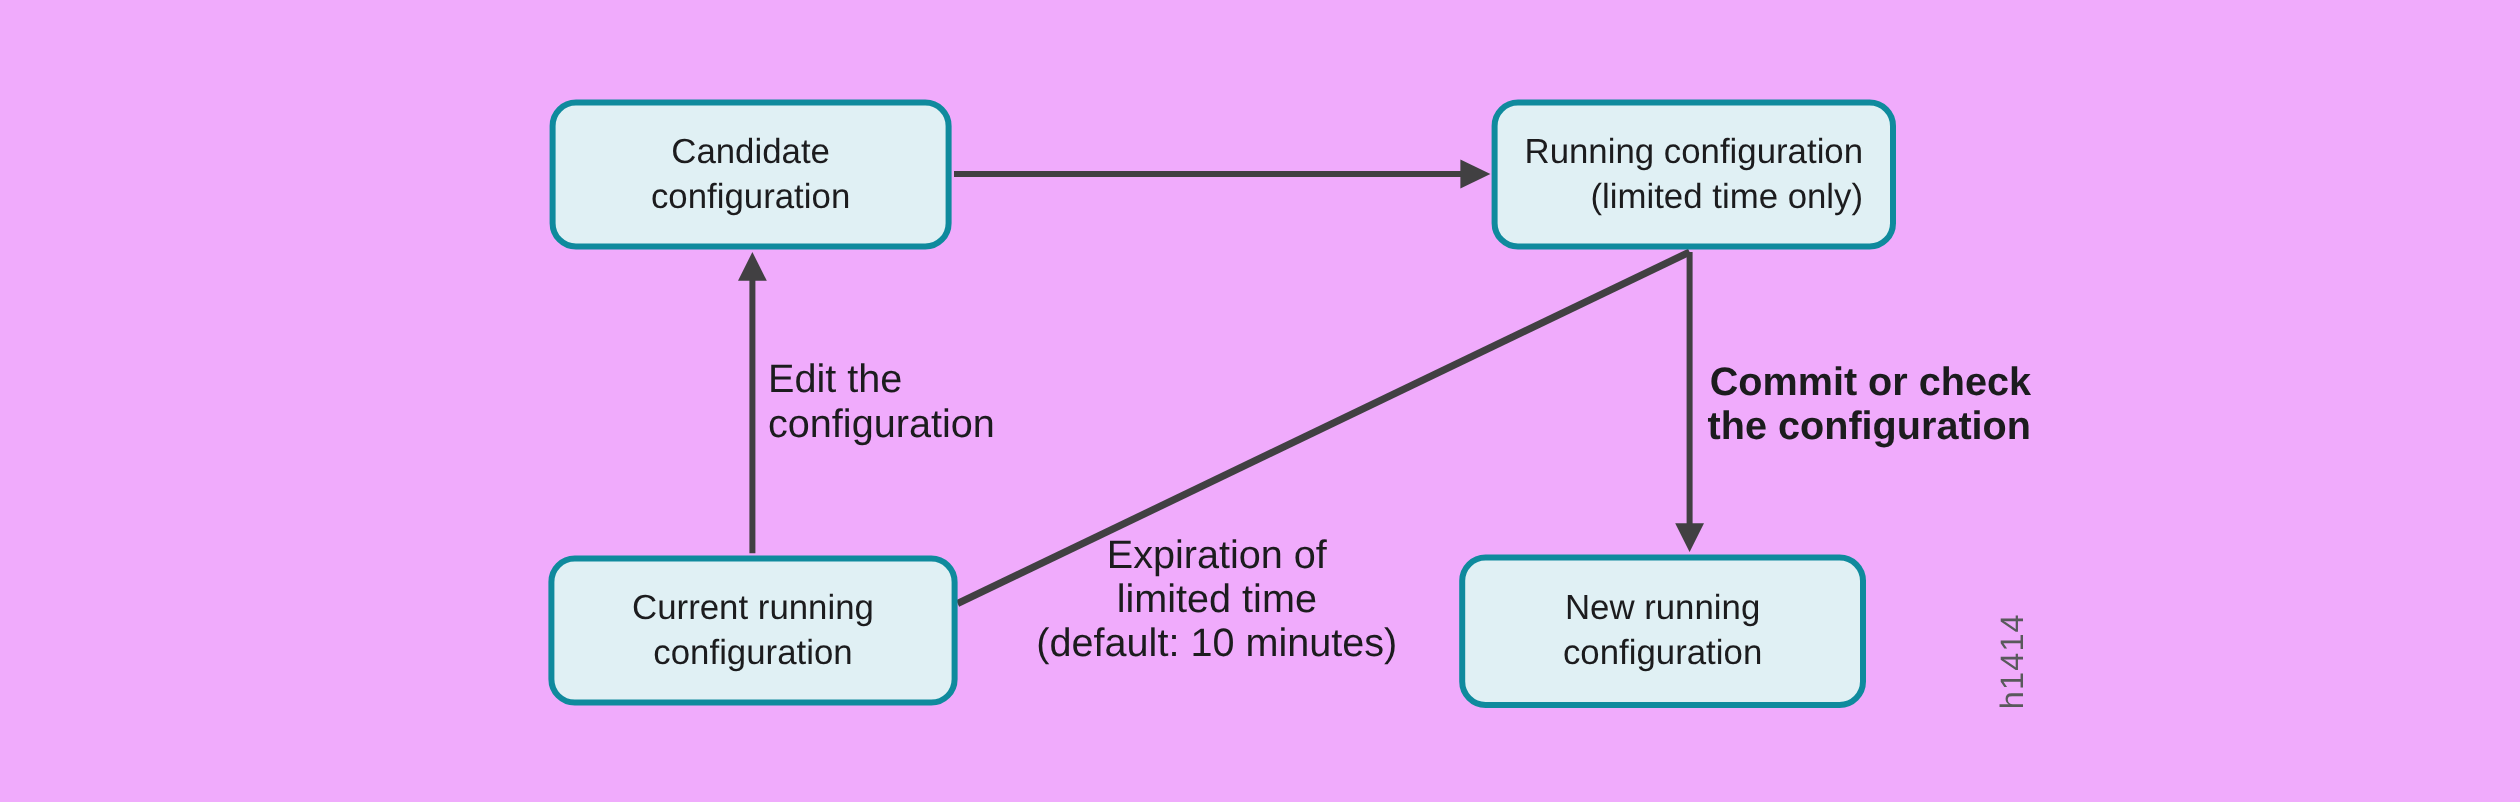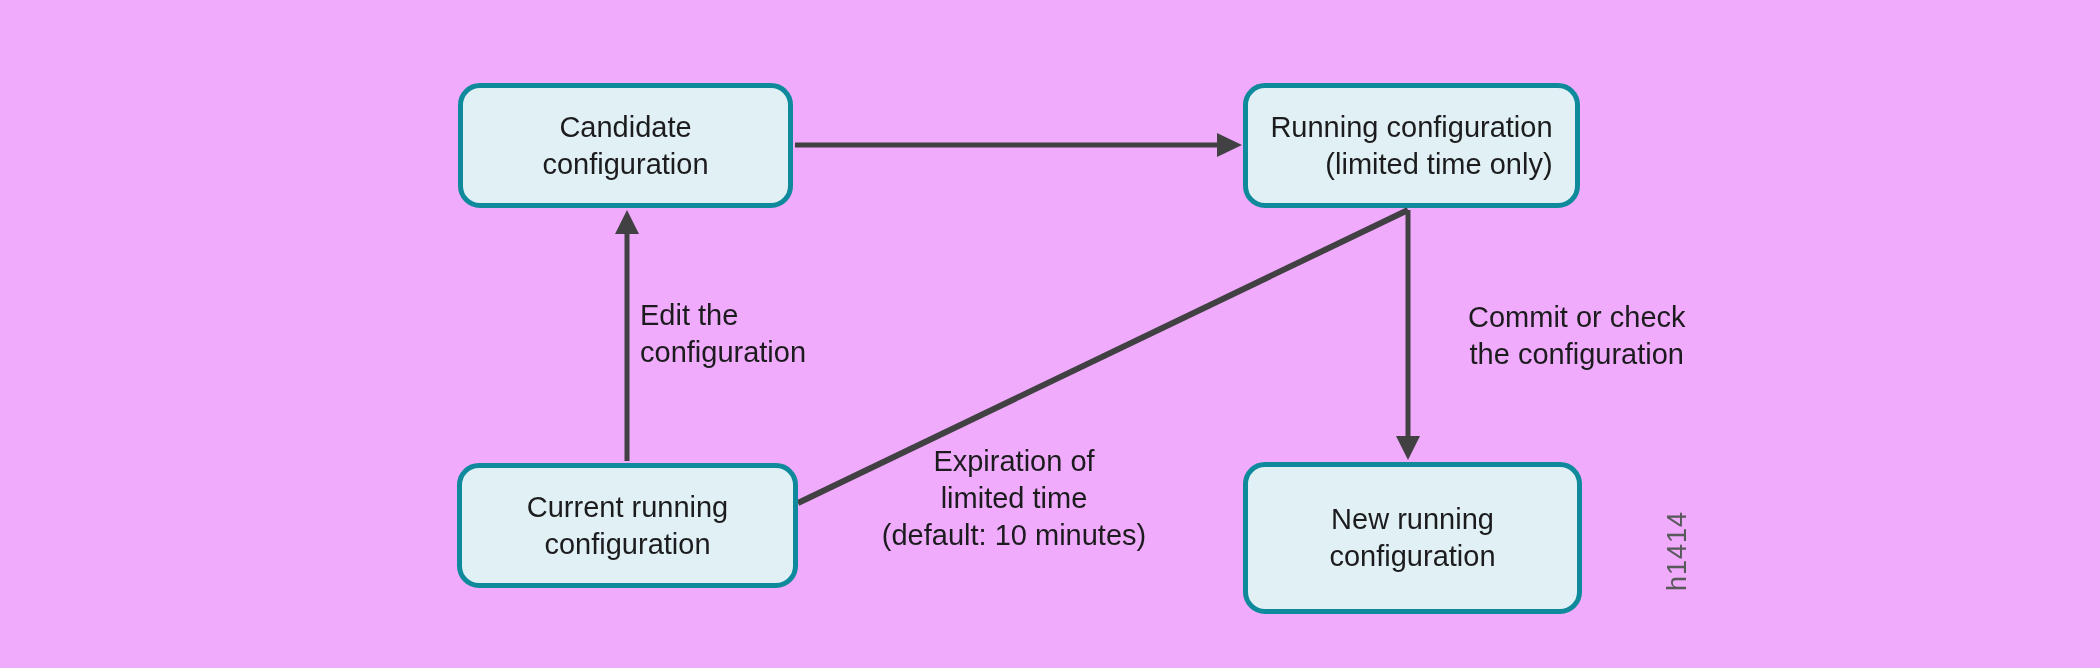--- a/index.html
+++ b/index.html
@@ -35,30 +35,30 @@
     color: #1c1c1e;
     font-size: 29px;
     line-height: 37px;
   }
   .node span {
     white-space: pre-line;
   }
   .node-candidate       { left: 458px;  top: 83px;  width: 335px; height: 125px; }
   .node-running-limited { left: 1243px; top: 83px;  width: 337px; height: 125px; text-align: right; }
   .node-current-running { left: 457px;  top: 463px; width: 341px; height: 125px; }
-  .node-new-running     { left: 1243px; top: 462px; width: 339px; height: 152px; }
+  .node-new-running     { left: 1216px; top: 462px; width: 339px; height: 128px; }
   .edge-label {
     position: absolute;
     color: #1c1c1e;
-    font-size: 29px;
+    font-size: 33px;
     line-height: 37px;
     white-space: pre-line;
   }
   .edge-label-edit       { left: 640px;  top: 297px; text-align: left; }
-  .edge-label-commit     { left: 1468px; top: 299px; text-align: center; }
+  .edge-label-commit     { left: 1423px; top: 299px; text-align: right; font-weight: bold; }
   .edge-label-expiration { left: 838px;  top: 443px; width: 352px; text-align: center; }
   .watermark {
     position: absolute;
     left: 1677px;
     top: 551px;
     transform: translate(-50%, -50%) rotate(-90deg);
     color: #58595b;
     font-size: 27px;
     letter-spacing: 1px;
     white-space: nowrap;

